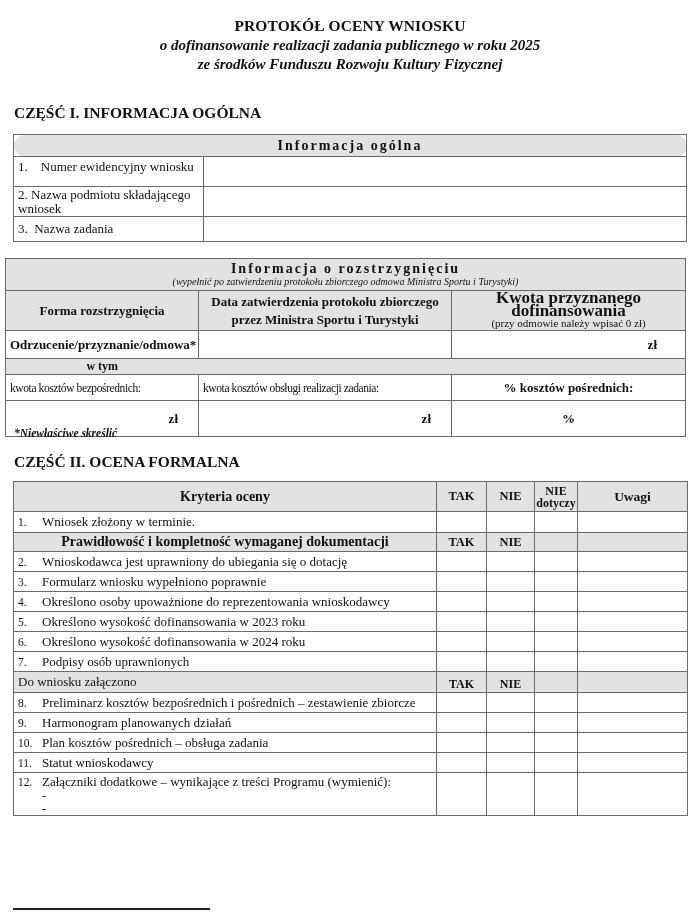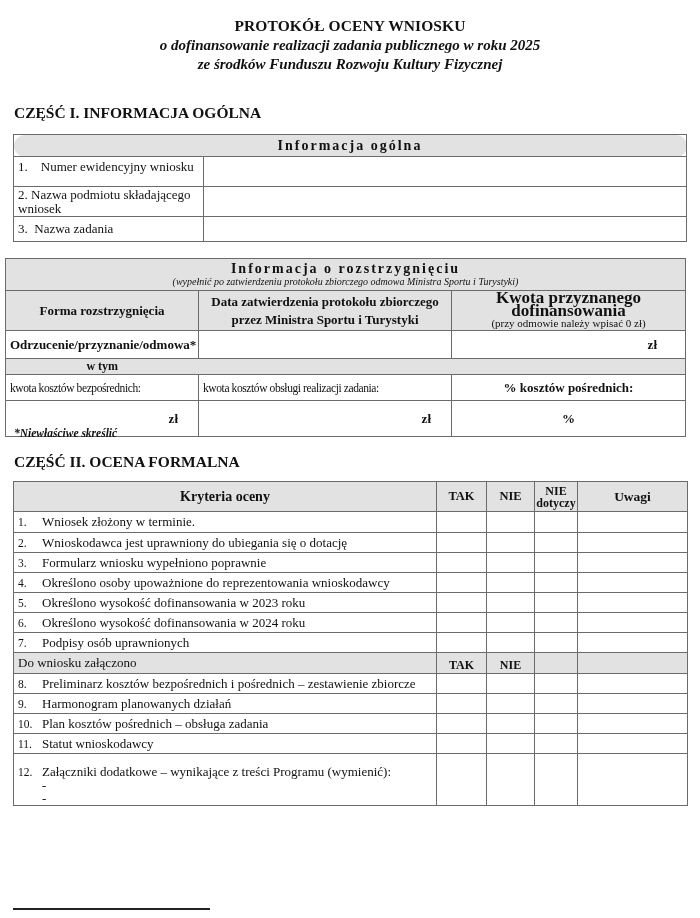--- a/index.html
+++ b/index.html
@@ -119,20 +119,27 @@
     <td class="center bold" style="font-size:12px; line-height:12px; padding:0 1px">NIE dotyczy</td>
     <td class="center bold" style="font-size:13.5px">Uwagi</td>
   </tr>
   <tr style="height:21px">
     <td class="crit"><span class="num">1.</span><span>Wniosek złożony w terminie.</span></td>
     <td></td>
         <td></td>
         <td></td>
         <td></td>
   </tr>
+  <tr class="gray" style="height:19px">
+    <td class="center bold" style="font-size:14px">Prawidłowość i kompletność wymaganej dokumentacji</td>
+    <td class="center bold" style="font-size:12.5px">TAK</td>
+    <td class="center bold" style="font-size:12.5px">NIE</td>
+    <td></td>
+        <td></td>
+  </tr>
   </tbody>
     <tbody id="docs-body">
       <tr style="height: 20px;">
         <td class="crit"><span class="num">2.</span><span>Wnioskodawca jest uprawniony do ubiegania się o dotację</span></td>
         <td></td>
         <td></td>
         <td></td>
         <td></td>
       </tr>
       <tr style="height: 20px;">
@@ -205,21 +212,21 @@
       <tr style="height: 20px;">
         <td class="crit"><span class="num">11.</span><span>Statut wnioskodawcy</span></td>
         <td></td>
         <td></td>
         <td></td>
         <td></td>
       </tr>
     </tbody>
   <tbody>
       <tr style="height:42px">
-    <td class="crit" style="vertical-align:top; line-height:13px; padding-top:11px">
+    <td class="crit" style="vertical-align:top; line-height:13px; padding-top:2px">
       <span class="num">12.</span><span>Załączniki dodatkowe – wynikające z treści Programu (wymienić):</span>
       <div style="padding-left:24px">-</div>
       <div style="padding-left:24px">-</div>
     </td>
     <td></td>
         <td></td>
         <td></td>
         <td></td>
   </tr>
 </tbody>

